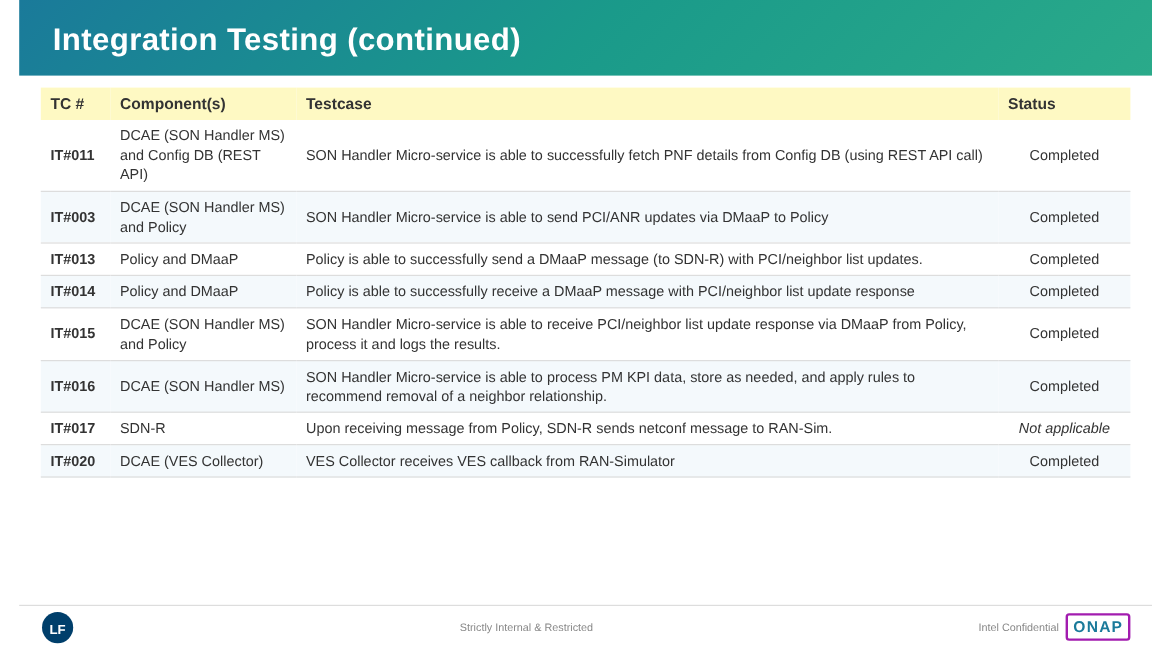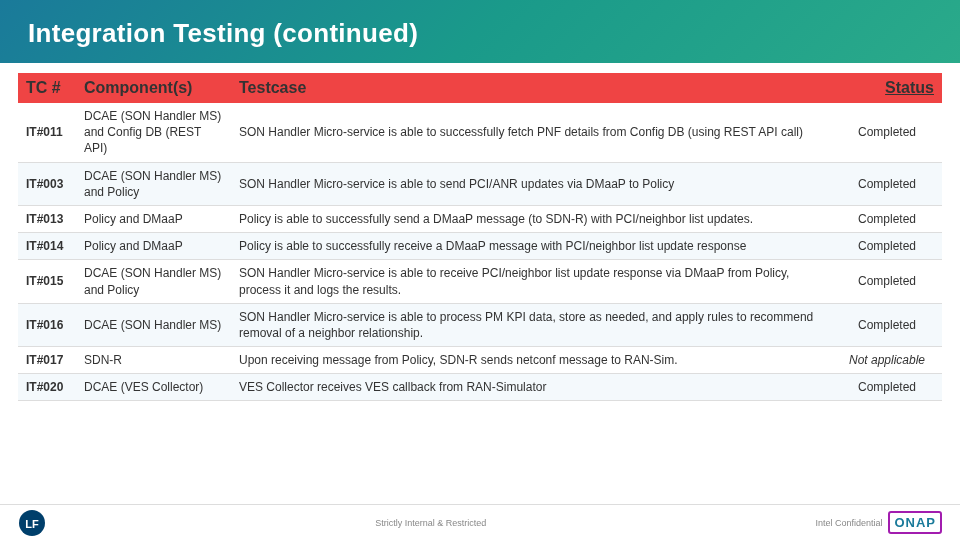--- a/index.html
+++ b/index.html
@@ -10,20 +10,21 @@
       background: #fff;
       overflow: hidden;
     }
 
     .page-wrapper {
       width: 960px;
       height: 540px;
       display: flex;
       flex-direction: column;
       background: #fff;
+      padding-left: 16px;
     }
 
     
     .header {
       background: linear-gradient(135deg, #1a7a9a 0%, #1a9a8a 50%, #2aaa8a 100%);
       padding: 18px 28px 14px 28px;
       flex-shrink: 0;
     }
     .header-title {
       color: #fff;
@@ -41,31 +42,30 @@
     }
 
     
     table {
       width: 100%;
       border-collapse: collapse;
       font-size: 12px;
     }
 
     thead tr th {
-      background: #ef4444;
+      background: #fef9c3;
       color: #fff;
       padding: 6px 8px;
       text-align: left;
       font-weight: bold;
-      font-size: 16px;
+      font-size: 13px;
     }
 
     thead tr th.status-col {
-      text-align: right;
-      text-decoration: underline;
+      text-align: left;
     }
 
     tbody tr {
       border-bottom: 1px solid #ddd;
     }
 
     tbody tr:nth-child(even) {
       background: #f4f9fc;
     }
 

